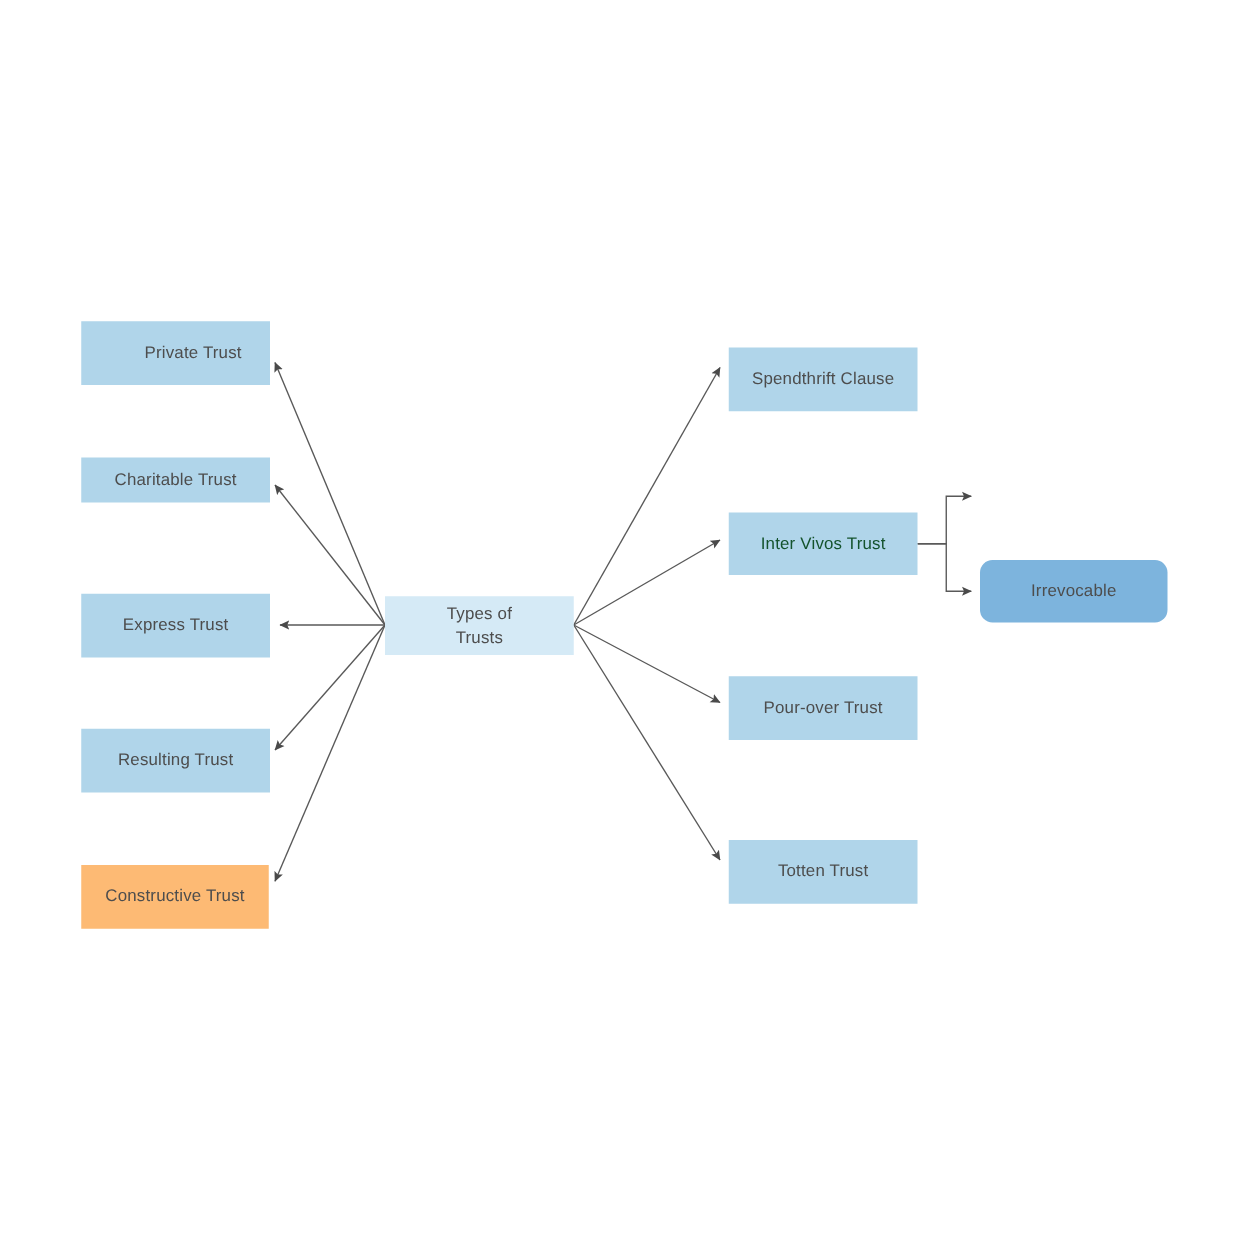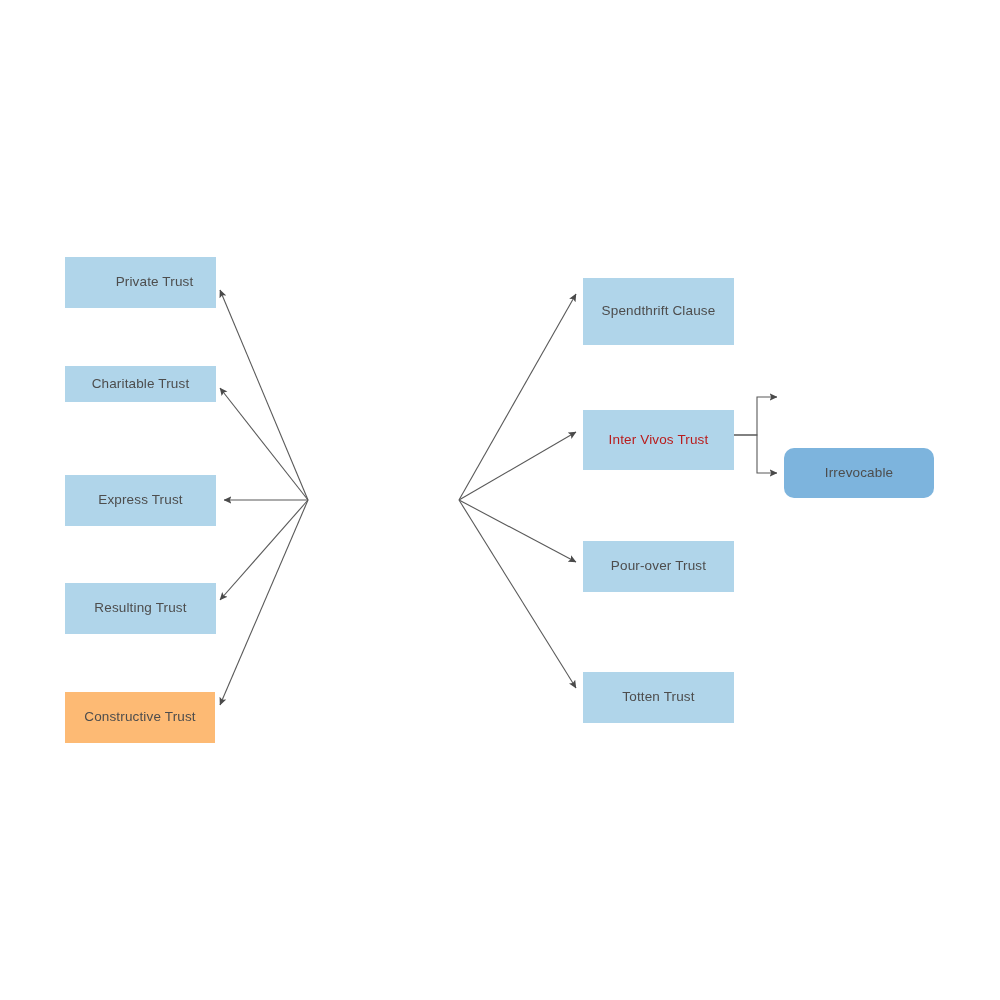--- a/index.html
+++ b/index.html
@@ -69,41 +69,45 @@
         <path d="M 308 500 L 220 705" fill="none" stroke="#595959" stroke-width="1.1" marker-end="url(#arrow)"></path>
         <path d="M 459 500 L 576 294" fill="none" stroke="#595959" stroke-width="1.1" marker-end="url(#arrow)"></path>
         <path d="M 459 500 L 576 432" fill="none" stroke="#595959" stroke-width="1.1" marker-end="url(#arrow)"></path>
         <path d="M 459 500 L 576 562" fill="none" stroke="#595959" stroke-width="1.1" marker-end="url(#arrow)"></path>
         <path d="M 459 500 L 576 688" fill="none" stroke="#595959" stroke-width="1.1" marker-end="url(#arrow)"></path>
         <path d="M 734 435 L 757 435 L 757 397 L 777 397" fill="none" stroke="#595959" stroke-width="1.1" marker-end="url(#arrow)"></path>
         <path d="M 734 435 L 757 435 L 757 473 L 777 473" fill="none" stroke="#595959" stroke-width="1.1" marker-end="url(#arrow)"></path>
       </g>
   </svg>
 
+  <div class="node node-rect" id="center-node" style="left: 308px; top: 477px; width: 151px; height: 47px; background: rgb(213, 234, 246); color: rgb(77, 77, 77);">
+    <span class="node-label">Types of
+Trusts</span>
+  </div>
 
   <div class="node node-rect" style="left: 65px; top: 257px; width: 151px; height: 51px; background: rgb(176, 213, 234); color: rgb(77, 77, 77); padding-left: 28px;">
     <span class="node-label">Private Trust</span>
   </div>
   <div class="node node-rect" style="left: 65px; top: 366px; width: 151px; height: 36px; background: rgb(176, 213, 234); color: rgb(77, 77, 77);">
     <span class="node-label">Charitable Trust</span>
   </div>
   <div class="node node-rect" style="left: 65px; top: 475px; width: 151px; height: 51px; background: rgb(176, 213, 234); color: rgb(77, 77, 77);">
     <span class="node-label">Express Trust</span>
   </div>
   <div class="node node-rect" style="left: 65px; top: 583px; width: 151px; height: 51px; background: rgb(176, 213, 234); color: rgb(77, 77, 77); align-items: center;">
     <span class="node-label">Resulting Trust</span>
   </div>
   <div class="node node-rect" style="left: 65px; top: 692px; width: 150px; height: 51px; background: #fdba74; color: rgb(77, 77, 77); text-align: right;">
     <span class="node-label">Constructive Trust</span>
   </div>
 
-  <div class="node node-rect" style="left: 583px; top: 278px; width: 151px; height: 67px; background: rgb(176, 213, 234); color: rgb(77, 77, 77);">
+  <div class="node node-rect" style="left: 583px; top: 278px; width: 151px; height: 51px; background: rgb(176, 213, 234); color: rgb(77, 77, 77);">
     <span class="node-label">Spendthrift Clause</span>
   </div>
-  <div class="node node-rect" style="left: 583px; top: 410px; width: 151px; height: 60px; background: rgb(176, 213, 234); color: #b91c1c;">
+  <div class="node node-rect" style="left: 583px; top: 410px; width: 151px; height: 50px; background: rgb(176, 213, 234); color: #14532d;">
     <span class="node-label">Inter Vivos Trust</span>
   </div>
   <div class="node node-rect" style="left: 583px; top: 541px; width: 151px; height: 51px; background: rgb(176, 213, 234); color: rgb(77, 77, 77);">
     <span class="node-label">Pour-over Trust</span>
   </div>
   <div class="node node-rect" style="left: 583px; top: 672px; width: 151px; height: 51px; background: rgb(176, 213, 234); color: rgb(77, 77, 77);">
     <span class="node-label">Totten Trust</span>
   </div>
 
   <div class="node node-rounded" style="left: 784px; top: 448px; width: 150px; height: 50px; background: rgb(125, 180, 221); color: rgb(77, 77, 77);">

